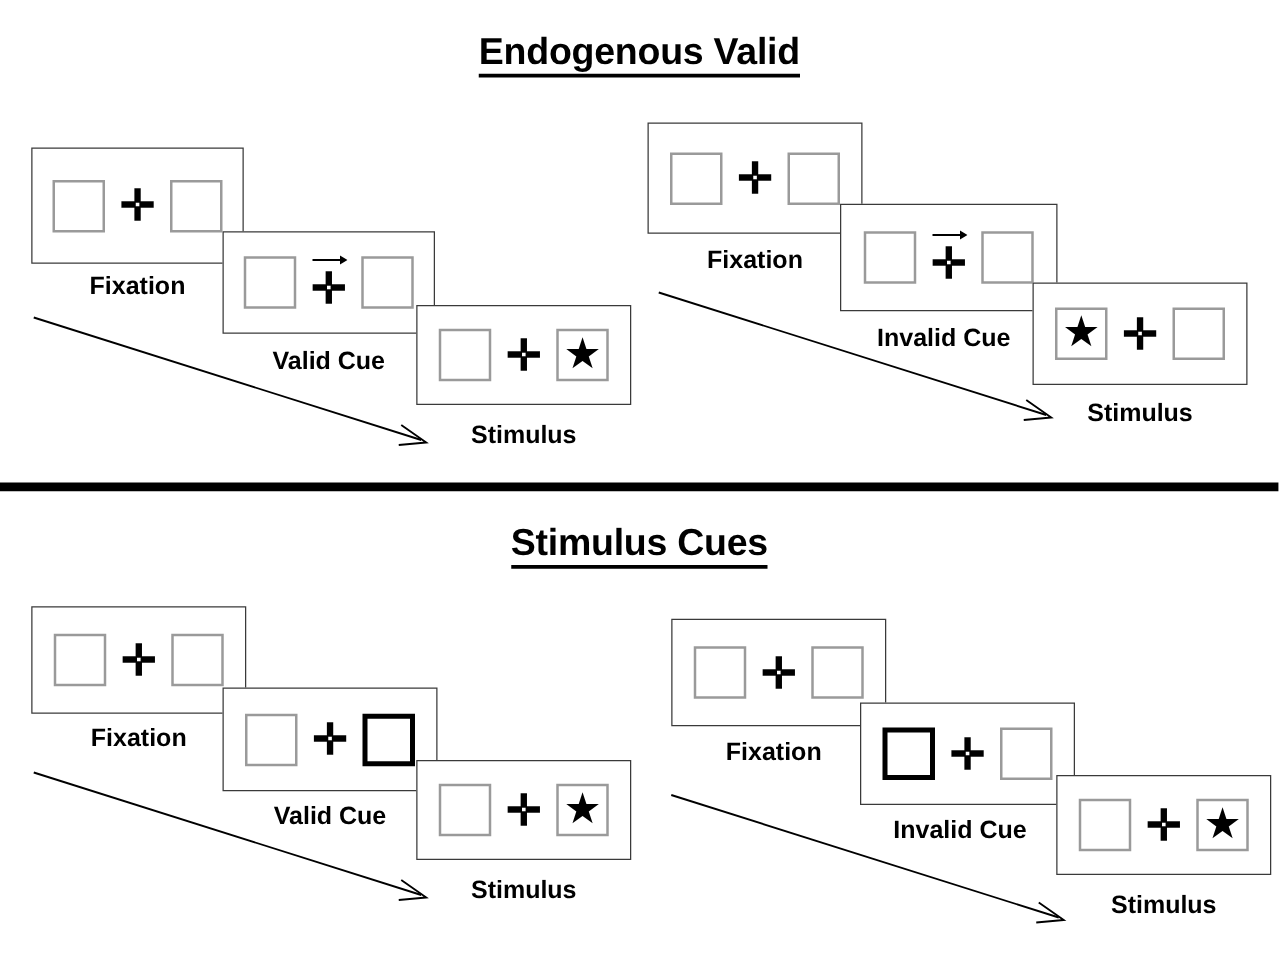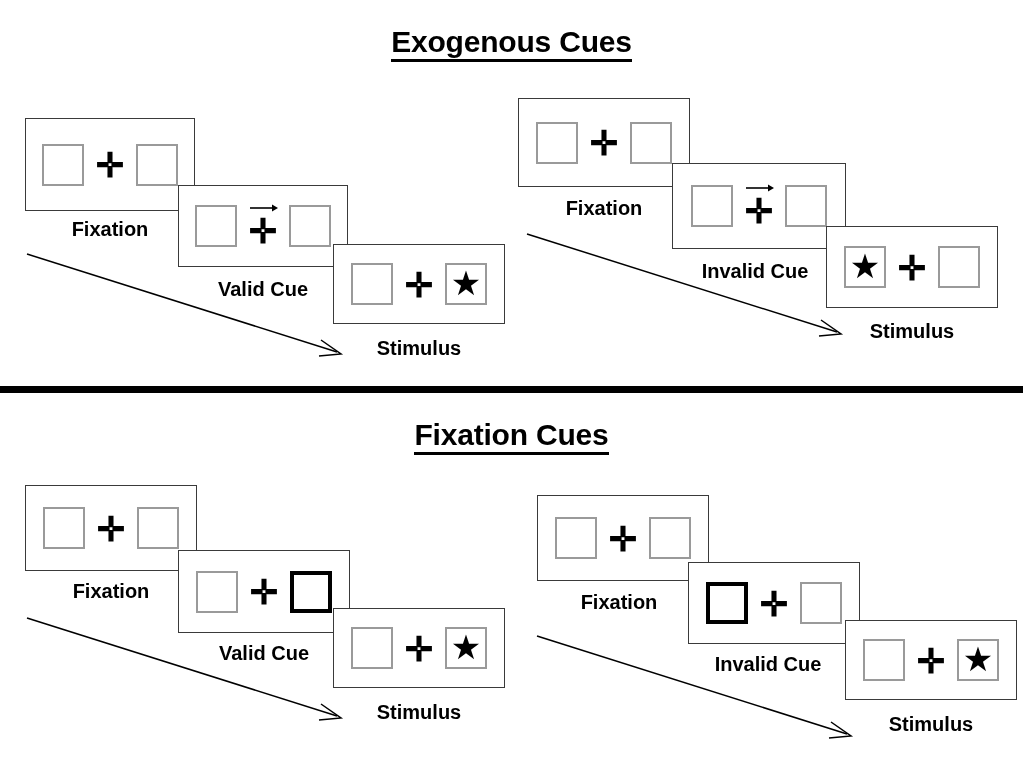--- a/index.html
+++ b/index.html
@@ -127,21 +127,21 @@
     position: absolute;
     pointer-events: none;
   }
 </style>
 </head>
 <body>
 
 <div id="stage">
 
   <div class="section-title" style="top:25px; left:0;">
-    <span>Exogenous Cues</span>
+    <span>Endogenous Valid</span>
   </div>
 
   <div class="panel" style="left:25px; top:118px; width:170px; height:93px;">
     <div class="panel-inner">
       <div class="box"></div>
       <div class="center">
         <span class="plus">✛</span>
       </div>
       <div class="box"></div>
     </div>
@@ -221,21 +221,21 @@
   <div class="caption" style="left:826px; top:320px; width:172px;">Stimulus</div>
 
   <svg class="time-arrow" style="left:525px; top:228px; width:330px; height:115px;" viewBox="0 0 330 115">
     <line x1="2" y1="6" x2="312" y2="104" stroke="#000" stroke-width="1.5"></line>
     <polyline points="296,92 316,106 294,108" fill="none" stroke="#000" stroke-width="1.5"></polyline>
   </svg>
 
   <div class="divider" style="top:386px;"></div>
 
   <div class="section-title" style="top:418px; left:0;">
-    <span>Fixation Cues</span>
+    <span>Stimulus Cues</span>
   </div>
 
   <div class="panel" style="left:25px; top:485px; width:172px; height:86px;">
     <div class="panel-inner">
       <div class="box"></div>
       <div class="center">
         <span class="plus">✛</span>
       </div>
       <div class="box"></div>
     </div>

